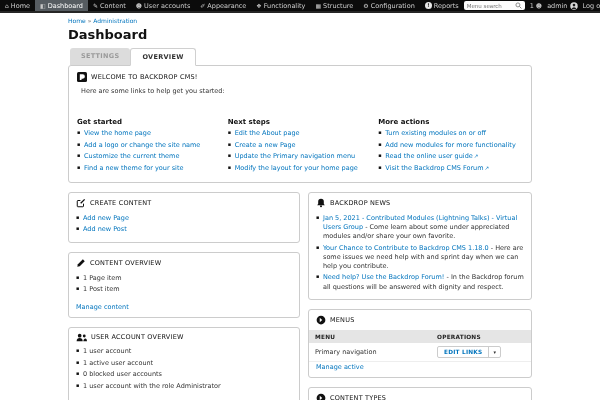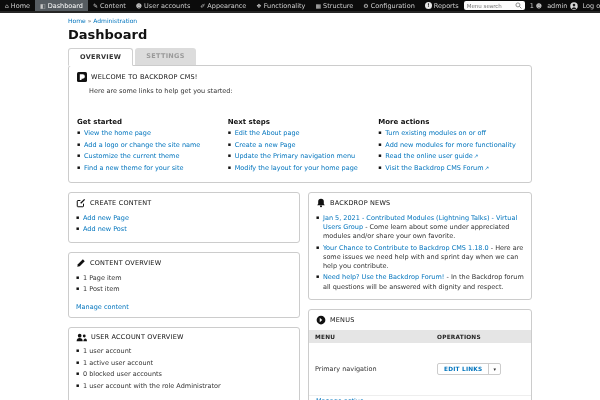--- a/index.html
+++ b/index.html
@@ -34,39 +34,39 @@
   .tab.inactive { background:#dcdcdc; color:#9a9a9a; margin-left:2px; }
 
   
   .panel, .block { border:1px solid #ccc; border-radius:3px; background:#fff; }
   .panel { padding:6px 8px 7px; margin-bottom:9px; position:relative; z-index:1; }
   .panel-header, .block-header { display:flex; align-items:center; gap:4px;
     font-size:6.5px; font-weight:normal; letter-spacing:.2px; color:#111; }
   .block-header { padding:5px 7px 2px; }
   .block { margin-bottom:9px; }
   .block-body { padding:1px 7px 5px; }
-  .welcome-intro { font-size:6.5px; margin:5px 12px 7px; color:#333; }
+  .welcome-intro { font-size:6.5px; margin:5px 4px 7px; color:#333; }
   .welcome-cols { display:flex; gap:6px; }
   .wcol { flex:1; }
   .wcol h3 { font-size:7px; font-weight:bold; margin-bottom:3px; color:#111;margin-top:16px; }
   ul { list-style:none; }
   li { font-size:6.5px; color:#333; margin:2.5px 0; padding-left:7px; position:relative; line-height:1.4; }
   li::before { content:"▪"; position:absolute; left:0; top:0; font-size:5px; color:#111; }
   a { color:#0074bd; text-decoration:none; }
   .ext { font-size:5.5px; color:#0074bd; margin-left:1px; }
   .manage-link { font-size:6.5px; padding:1px 7px 6px; }
 
   .cols { display:flex; gap:8px; align-items:flex-start; }
   .left-col { width:232px; flex:0 0 232px; }
   .right-col { flex:1; }
 
   table { width:100%; border-collapse:collapse; margin-top:3px; }
   th { background:#e5e5e5; text-align:left; padding:3.5px 6px; font-size:5.8px;
     letter-spacing:.2px; color:#222; }
-  td { padding:20px 6px; border-bottom:1px solid #eee; font-size:6.5px; color:#333; }
+  td { padding:3px 6px; border-bottom:1px solid #eee; font-size:6.5px; color:#333; }
   .op-button { display:inline-flex; align-items:stretch; border:1px solid #ccc; border-radius:2px;
     font-size:5.8px; font-weight:bold; background:#fff; }
   .op-label { padding:2px 6px; color:#0074bd; letter-spacing:.2px; }
   .op-caret { padding:2px 4px; border-left:1px solid #ccc; color:#333; font-size:5px;
     display:flex; align-items:center; }
   .news-item a { }
   .icon-svg { flex:0 0 auto; display:block; }
 </style>
 </head>
 <body>
@@ -138,22 +138,22 @@
 
 <div class="region">
   <div class="breadcrumb">
     <a href="#">Home</a>
     <span>»</span>
     <a href="#">Administration</a>
   </div>
   <h1 class="page-title">Dashboard</h1>
 
   <div class="tabs">
+    <span class="tab inactive">SETTINGS</span>
     <span class="tab active">OVERVIEW</span>
-    <span class="tab inactive">SETTINGS</span>
   </div>
 
   <div class="panel">
     <div class="panel-header">
       <svg class="icon-svg" width="10" height="10" viewBox="0 0 16 16">
         <rect width="16" height="16" rx="2.5" fill="#111"></rect>
         <path d="M4.5 3.5h4.2a3.6 3.6 0 0 1 .6 7.2H7.2v2H4.5z" fill="#fff"></path>
       </svg>
       <span>WELCOME TO BACKDROP CMS!</span>
     </div>

